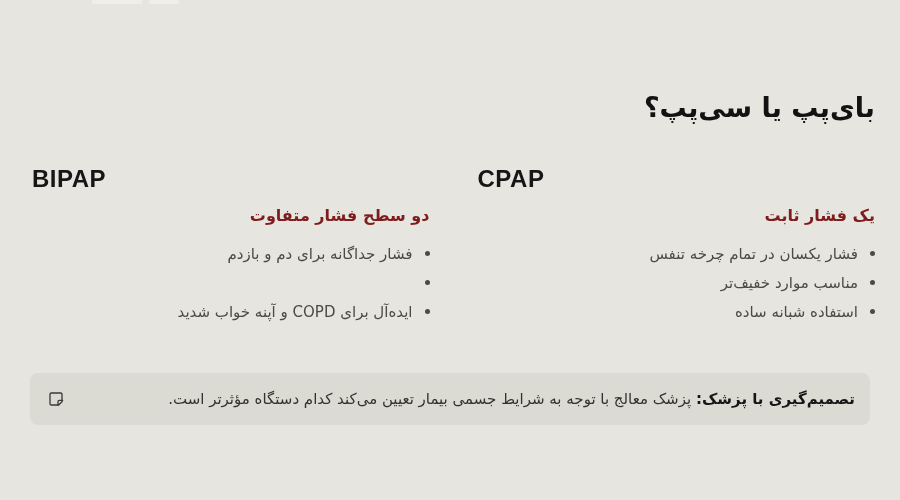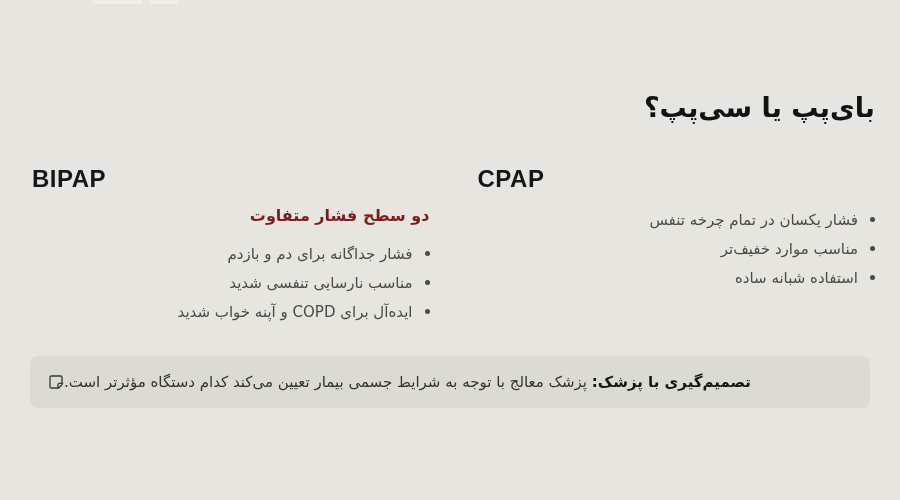--- a/index.html
+++ b/index.html
@@ -72,28 +72,28 @@
   }
   .dot {
     width:5px; height:5px;
     border-radius:50%;
     background:#4b4a45;
     flex:0 0 auto;
   }
 
   .note {
     position:absolute;
-    left:30px; right:30px; top:356px;
+    left:30px; right:30px; top:373px;
     height:52px;
     background:#dcdbd3;
     border-radius:8px;
     direction:rtl;
     display:flex;
     align-items:center;
-    justify-content:flex-end;
+    justify-content:space-between;
     padding:0 15px 0 18px;
   }
   .note-text {
     direction:rtl;
     font-size:15px;
     color:#33322e;
     line-height:20px;
   }
   .note-text strong { color:#161616; font-weight:700; }
   .note-icon { display:flex; align-items:center; }
@@ -113,31 +113,31 @@
     <section class="col">
       <h2 class="col-heading">BIPAP</h2>
       <div class="col-sub" dir="rtl">دو سطح فشار متفاوت</div>
       <ul class="bullets" dir="rtl">
         <li>
           <span class="dot"></span>
           <span>فشار جداگانه برای دم و بازدم</span>
         </li>
         <li>
           <span class="dot"></span>
-          <span>مناسب نارسایی تنفسی شدید</span>
         </li>
         <li>
           <span class="dot"></span>
           <span>ایده‌آل برای COPD و آپنه خواب شدید</span>
         </li>
       </ul>
     </section>
 
     <section class="col">
       <h2 class="col-heading">CPAP</h2>
+      <div class="col-sub" dir="rtl">یک فشار ثابت</div>
       <ul class="bullets" dir="rtl">
         <li>
           <span class="dot"></span>
           <span>فشار یکسان در تمام چرخه تنفس</span>
         </li>
         <li>
           <span class="dot"></span>
           <span>مناسب موارد خفیف‌تر</span>
         </li>
         <li>

